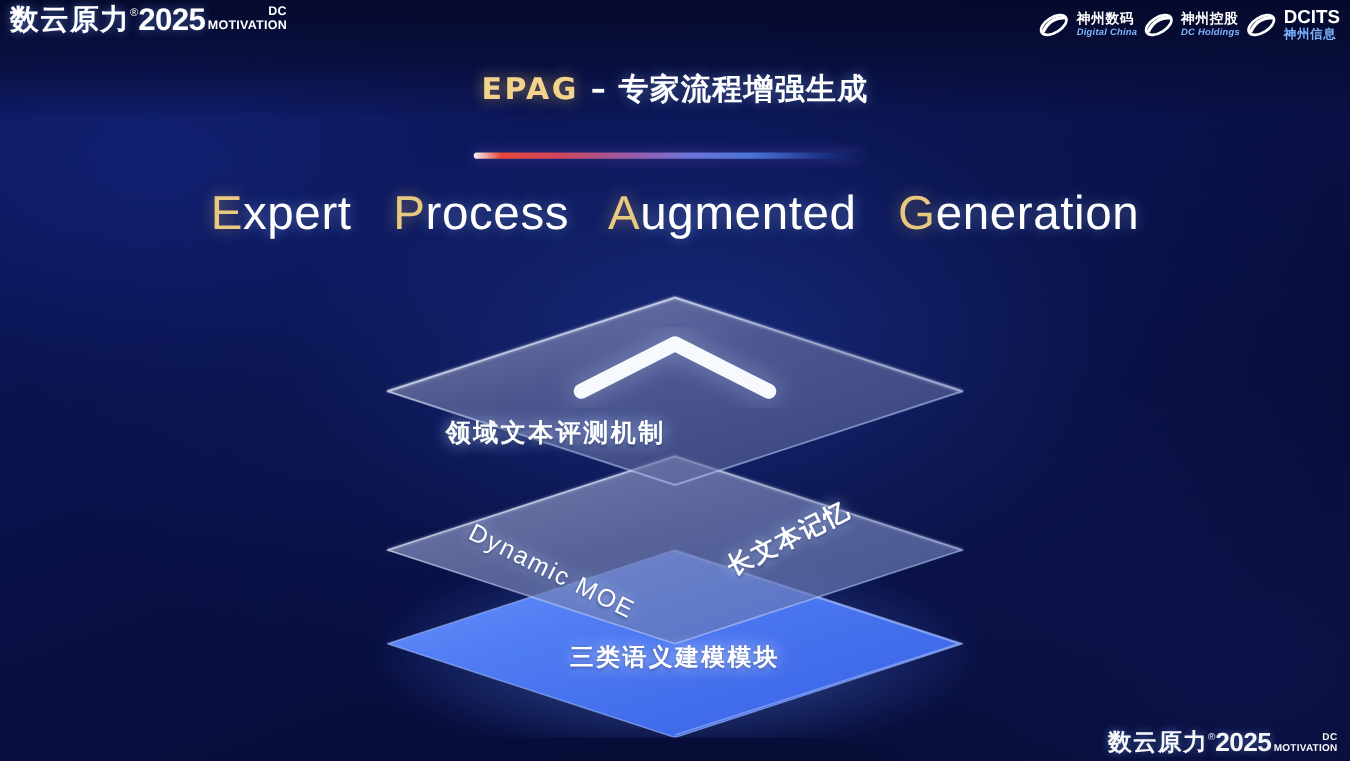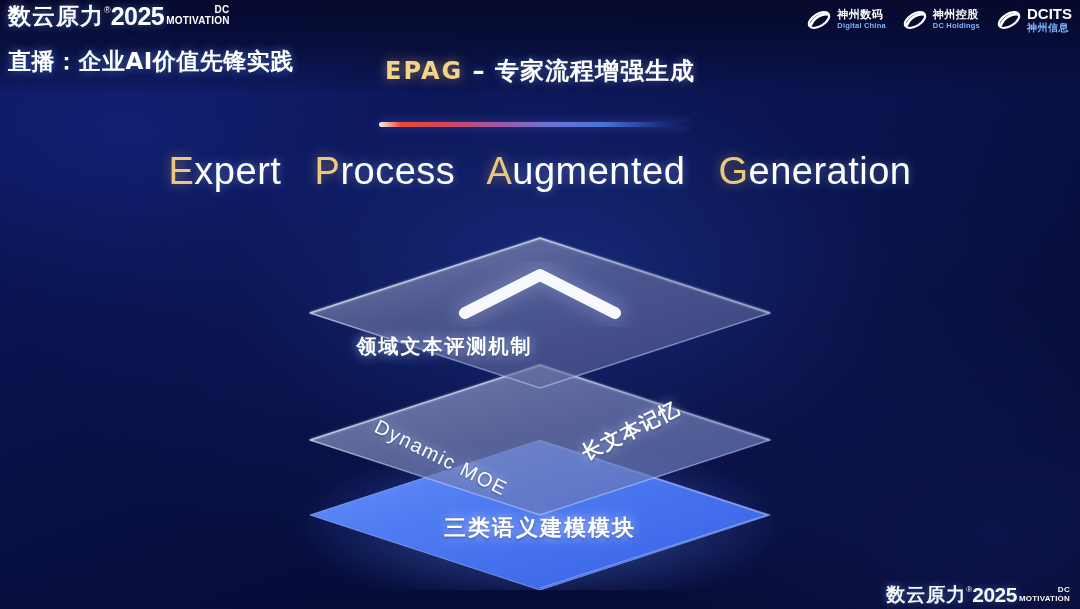--- a/index.html
+++ b/index.html
@@ -103,21 +103,21 @@
     text-shadow: 0 0 10px rgba(110,160,255,0.6);
     z-index: 25;
   }
 
   
   #partner-logos {
     position: absolute;
     top: 6px; right: 8px;
     display: flex;
     align-items: center;
-    gap: 16px;
+    gap: 4px;
     z-index: 25;
   }
   .partner-logo {
     display: flex;
     align-items: center;
     gap: 5px;
   }
   .partner-mark {
     width: 26px; height: 26px;
     flex: 0 0 26px;
@@ -134,20 +134,21 @@
     color: #ffffff;
     line-height: 12px;
     letter-spacing: 0.5px;
   }
   .partner-en {
     font-size: 7.5px;
     font-weight: bold;
     color: #ffffff;
     line-height: 9px;
     letter-spacing: 0.2px;
+    font-style: italic;
   }
   .partner-en.accent { color: #7fb6ff; }
   .partner-cn.big {
     font-family: "Liberation Sans", sans-serif;
     font-size: 15px;
     letter-spacing: 0px;
     line-height: 16px;
   }
   .partner-cn.small-blue {
     font-size: 10px;
@@ -241,21 +242,21 @@
     top: 333px; left: 0; width: 889px;
     text-align: center;
     font-size: 20px;
     font-weight: bold;
     letter-spacing: 2px;
     text-shadow: 0 0 12px rgba(180,205,255,0.85), 0 1px 3px rgba(10,18,60,0.7);
   }
   #label-bottom {
     top: 513px; left: 0; width: 1080px;
     text-align: center;
-    font-size: 22px;
+    font-size: 19px;
     font-weight: bold;
     letter-spacing: 2px;
     text-shadow: 0 0 12px rgba(200,220,255,0.9), 0 1px 3px rgba(20,35,110,0.75);
   }
   #label-mid-left {
     top: 414px; left: 376px;
     font-family: "Liberation Sans", sans-serif;
     font-size: 20px;
     font-weight: normal;
     letter-spacing: 1.5px;
@@ -298,21 +299,20 @@
   <div id="brand-logo">
     <span class="brand-cn">数云原力</span>
     <span class="brand-reg">®</span>
     <span class="brand-year">2025</span>
     <span class="brand-dc-wrap">
       <span class="brand-dc">DC</span>
       <span class="brand-motivation">MOTIVATION</span>
     </span>
   </div>
 
-  <div id="live-banner">直播：企业AI价值先锋实践</div>
 
   <div id="partner-logos">
 
     <div class="partner-logo">
       <span class="partner-mark">
         <svg viewBox="0 0 32 32">
           <ellipse cx="16" cy="16" rx="14" ry="7.5" transform="rotate(-32 16 16)" fill="none" stroke="#ffffff" stroke-width="2.6"></ellipse>
           <path d="M6 22 C11 11, 21 8, 27 9" fill="none" stroke="#ffffff" stroke-width="3.4" stroke-linecap="round"></path>
         </svg>
       </span>

